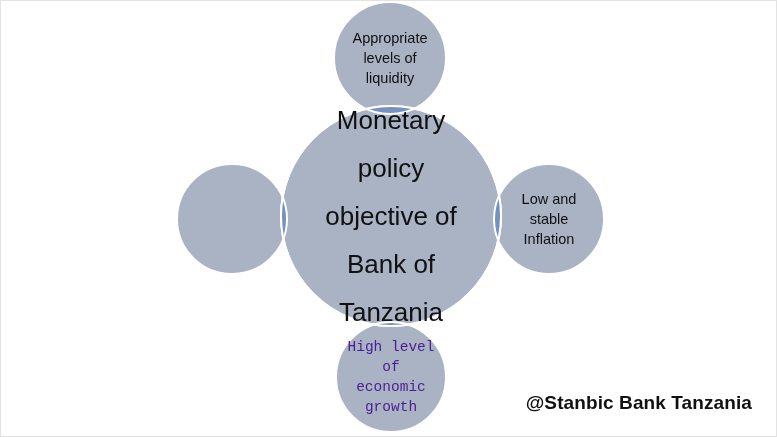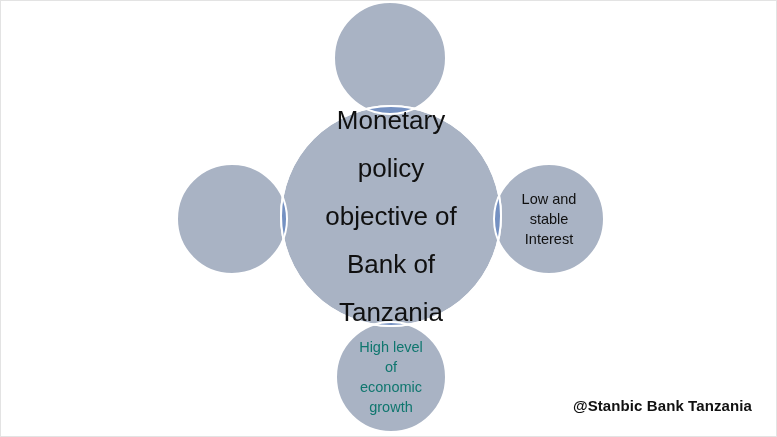--- a/index.html
+++ b/index.html
@@ -57,21 +57,21 @@
   }
   .node-label.sat-top    { left: 333px; top: 2px; }
   .node-label.sat-left   { left: 175px; top: 163px; }
   .node-label.sat-right  { left: 492px; top: 163px; }
   .node-label.sat-bottom { left: 334px; top: 321px; }
 
   .attribution {
     position: absolute;
     right: 24px;
     bottom: 22px;
-    font-size: 15px;
+    font-size: 19px;
     font-weight: bold;
     color: #111111;
     letter-spacing: 0.1px;
   }
 </style>
 </head>
 <body>
 
 <div id="diagram-canvas" style="background: rgb(255, 255, 255); border-color: rgb(227, 227, 227);">
 
@@ -113,26 +113,29 @@
       <circle id="c-center-outline" cx="390" cy="215" r="110" fill="none" stroke="#ffffff" stroke-width="2"></circle>
     </g>
   </svg>
 
   <div class="node-label center" style="color: rgb(16, 16, 16);">Monetary
 policy
 objective of
 Bank of
 Tanzania</div>
 
+  <div class="node-label satellite sat-top" style="color: rgb(16, 16, 16);">Appropriate
+levels of
+liquidity</div>
 
 
   <div class="node-label satellite sat-right" style="color: rgb(16, 16, 16);">Low and
 stable
-Interest</div>
+Inflation</div>
 
-  <div class="node-label satellite sat-bottom" style="color: #0f766e;">High level
+  <div class="node-label satellite sat-bottom" style="color: #4c1d95; font-family: Liberation Mono, monospace;">High level
 of
 economic
 growth</div>
 
   <div class="attribution">@Stanbic Bank Tanzania</div>
 
 </div>
 
 </body></html>

